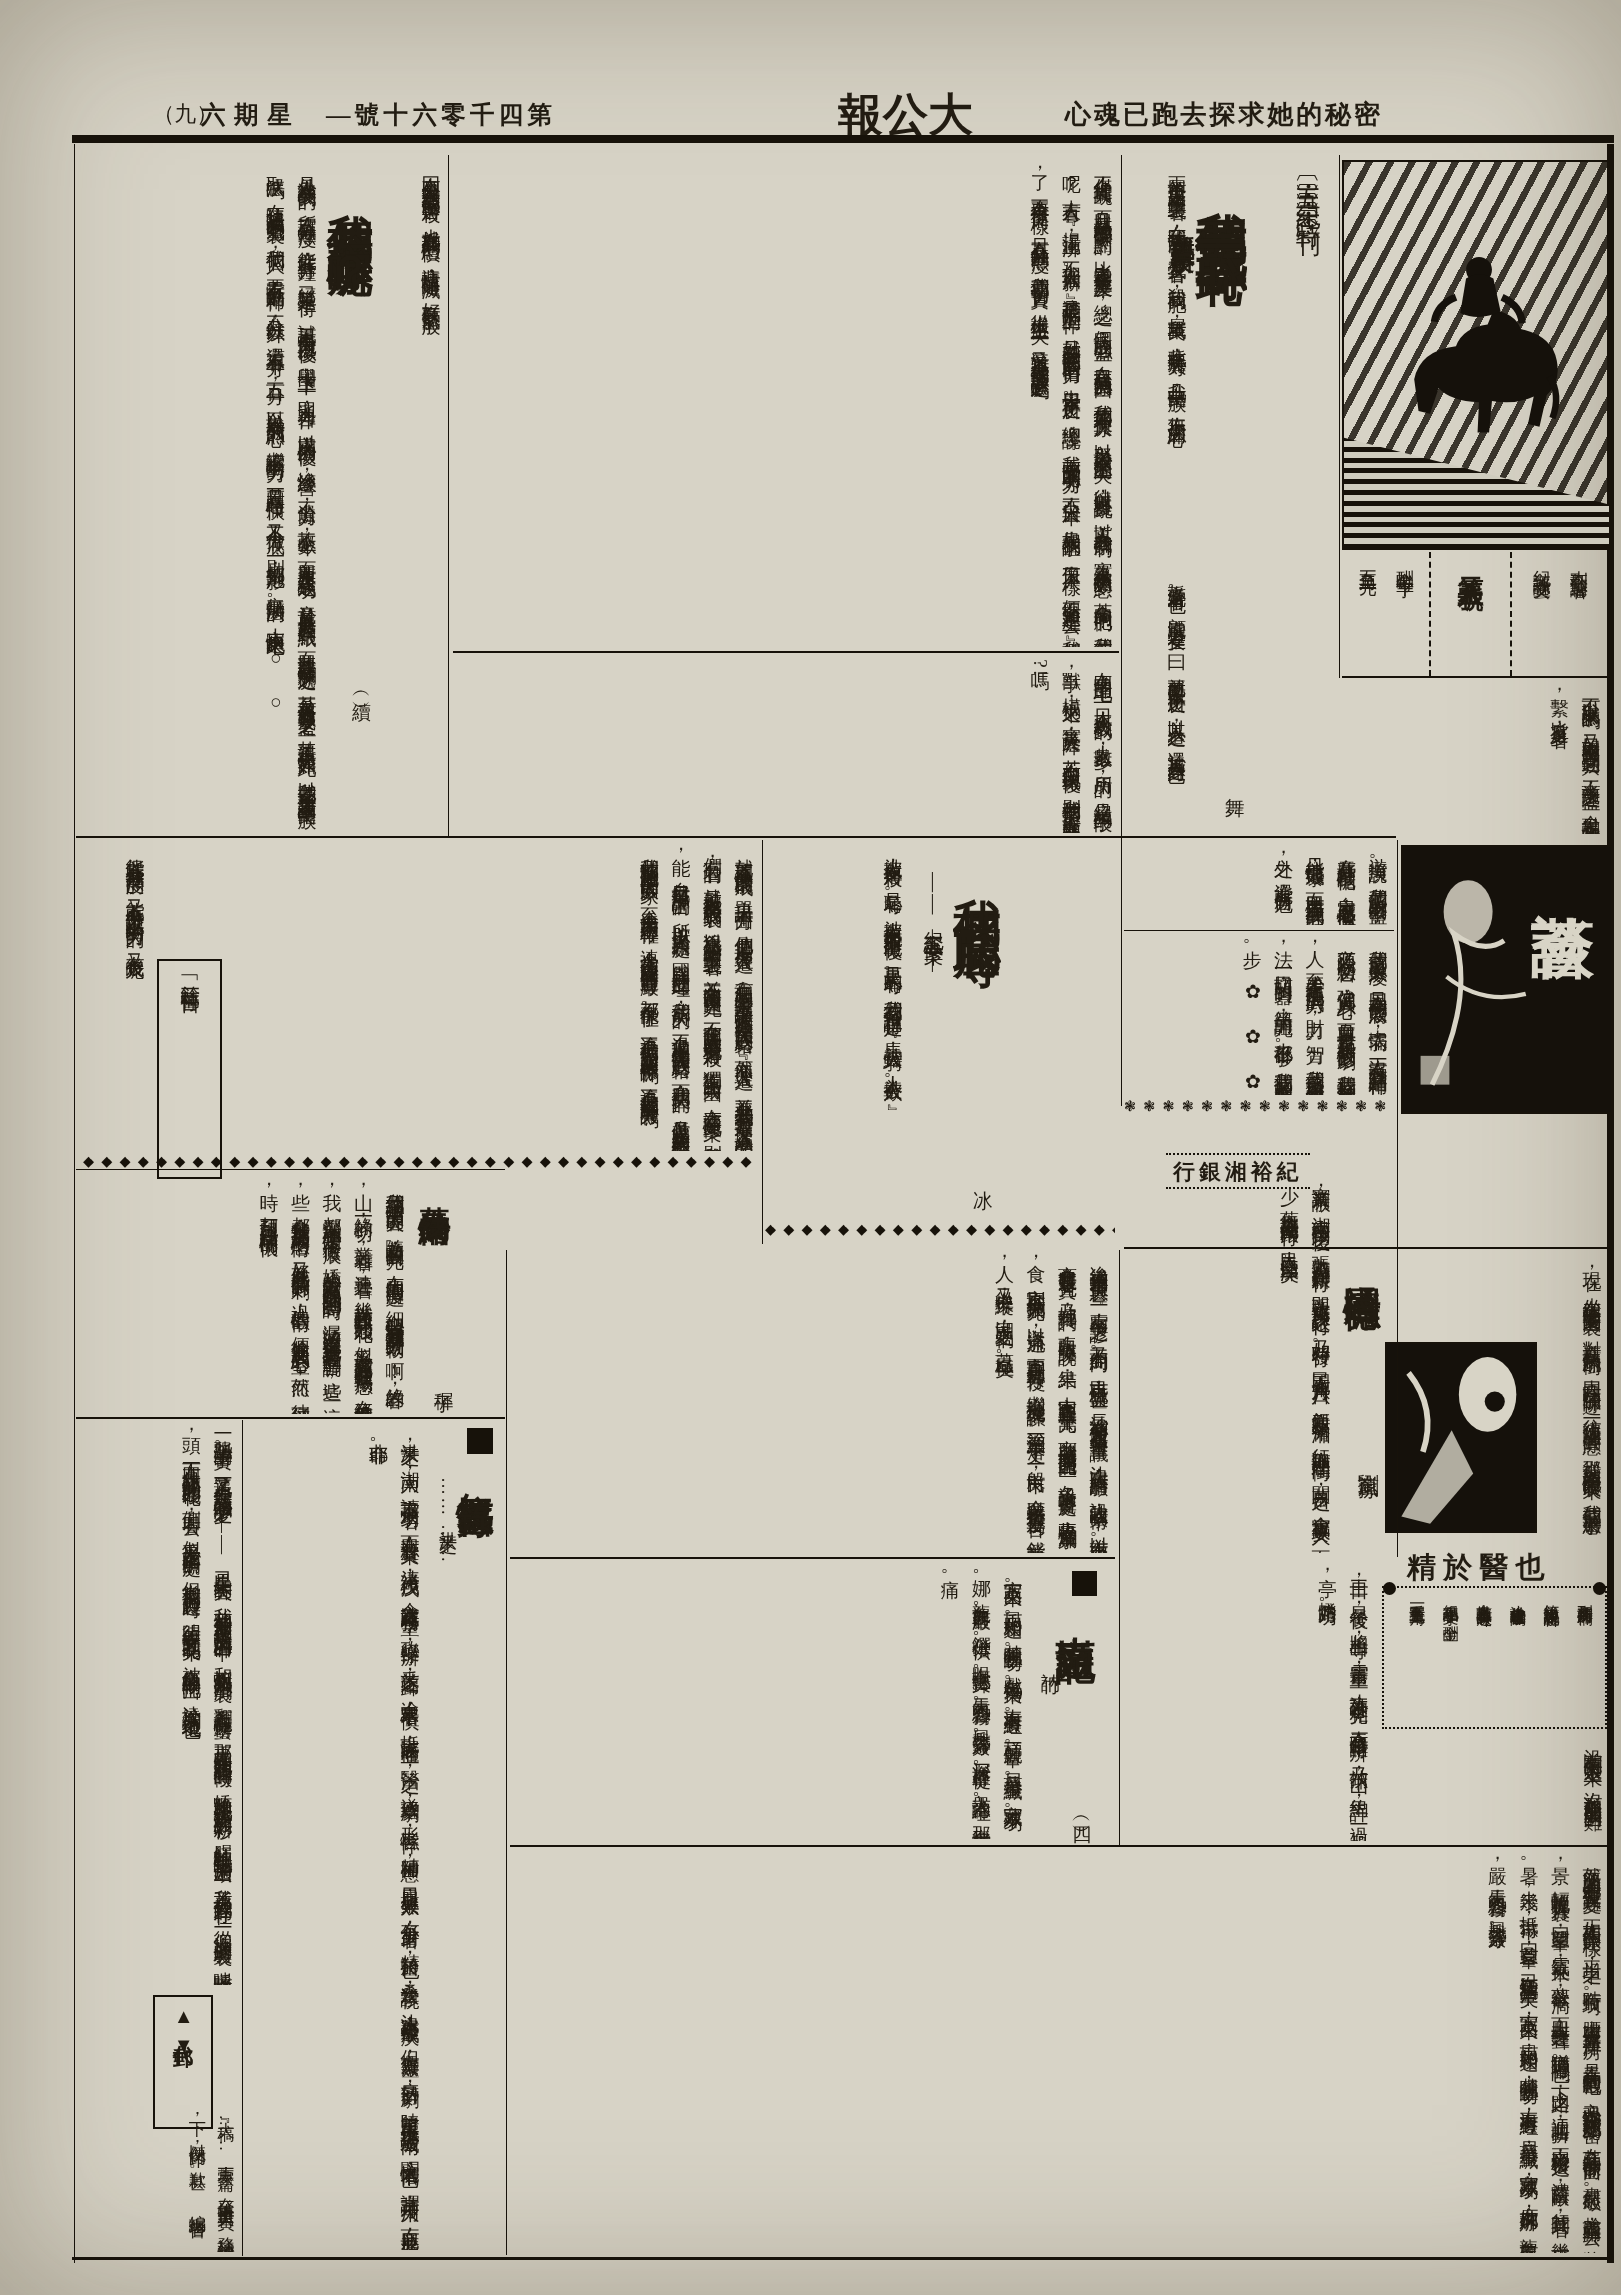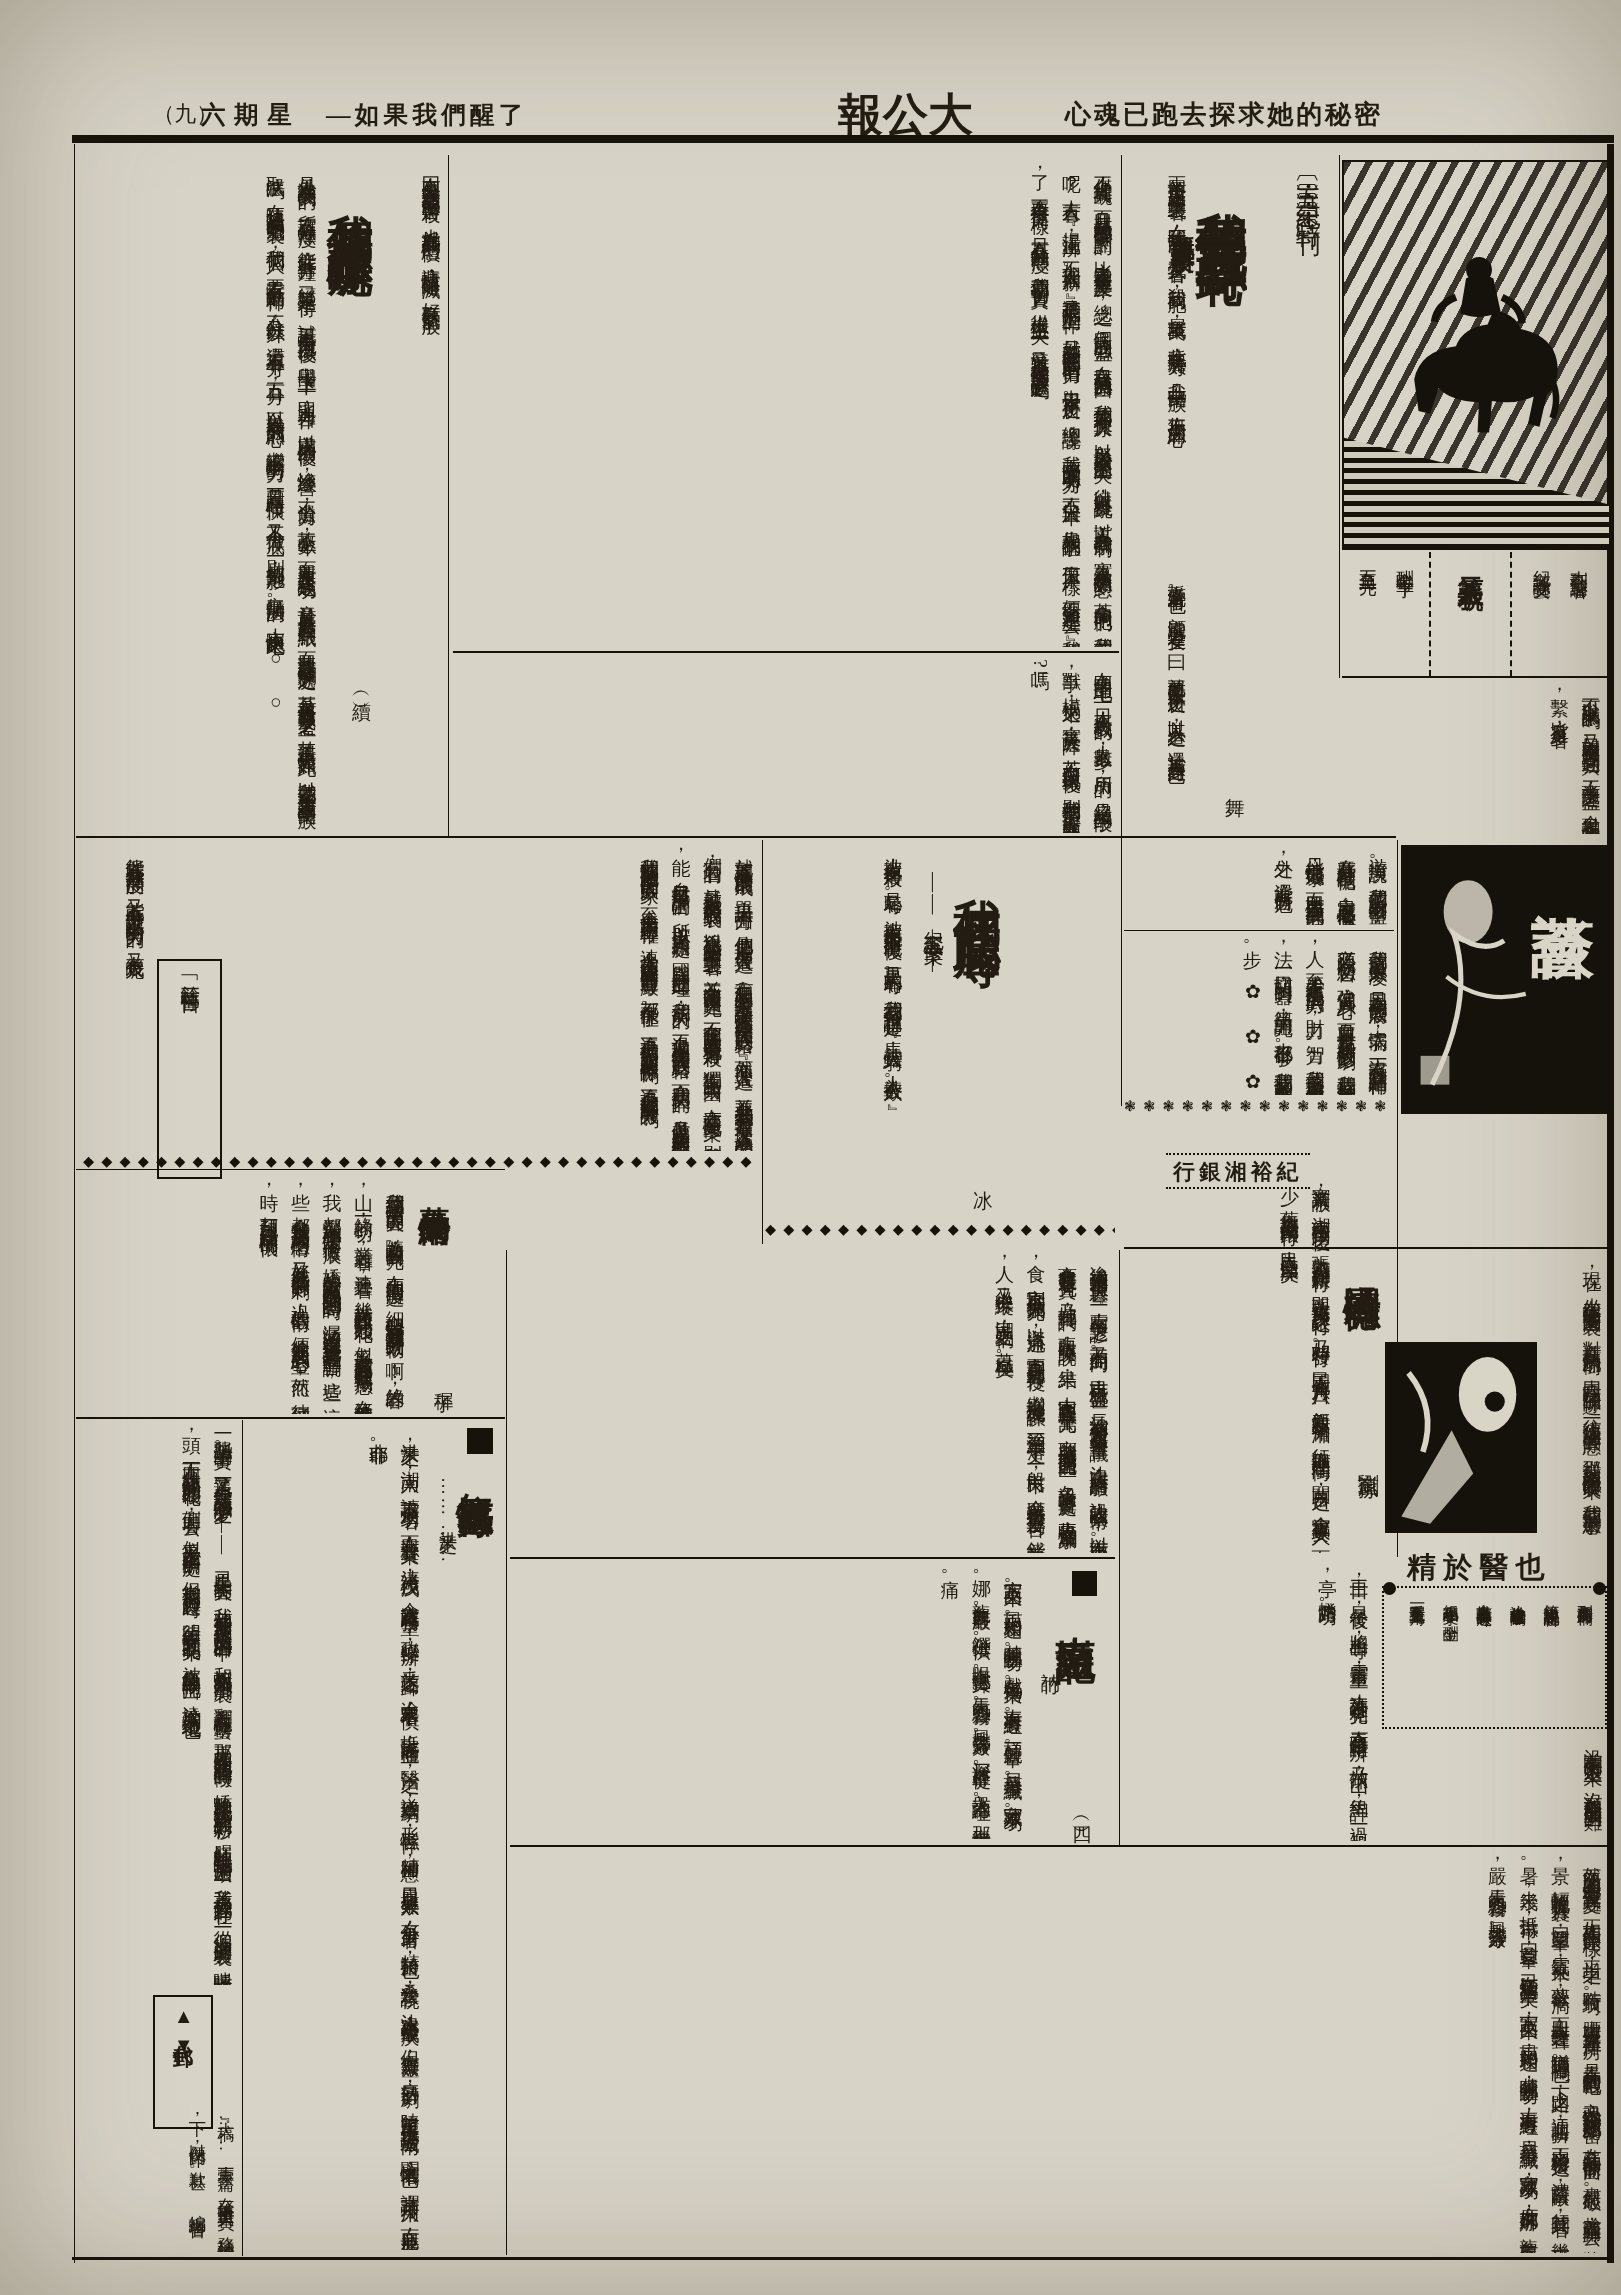--- a/index.html
+++ b/index.html
@@ -33,21 +33,21 @@
   .wavy-sep{border-left:2.2px dashed #17120a;}
   svg{display:block;}
 </style>
 </head>
 <body>
 
 <div id="paper">
 
   <div class="abs" style="left:153px;top:99px;font-size:21.6px;">（九）</div>
   <div class="abs rtl t-bold" style="left:201px;top:98px;font-size:24.5px;letter-spacing:8.6px;">六期星</div>
-  <div class="abs rtl t-bold" style="left:326px;top:98px;font-size:24.5px;letter-spacing:4.3px;">—如果我們醒了</div>
+  <div class="abs rtl t-bold" style="left:326px;top:98px;font-size:24.5px;letter-spacing:4.3px;">—號十六零千四第</div>
   <div class="abs rtl t-bold" style="left:598px;top:85px;width:375px;font-size:45px;display:flex;flex-direction:row-reverse;justify-content:space-between;">報公大</div>
   <div class="abs rtl t-bold" style="left:1065px;top:97px;font-size:26px;letter-spacing:2.9px;">心魂已跑去探求她的秘密</div>
 
   <div class="abs rule" style="left:72px;top:135px;width:1542px;height:8px;"></div>
   <div class="abs rule" style="left:1607px;top:144px;width:6.5px;height:2119px;"></div>
   <div class="abs rule" style="left:74px;top:144px;width:1.4px;height:2119px;"></div>
   <div class="abs rule" style="left:72px;top:2257px;width:1542px;height:2.9px;"></div>
 
   <div class="abs boxed" style="left:1342px;top:160px;width:265px;height:386px;background:
       repeating-linear-gradient(118deg,rgba(23,18,10,.82) 0 6.5px,rgba(215,211,198,0) 6.5px 19px);">

